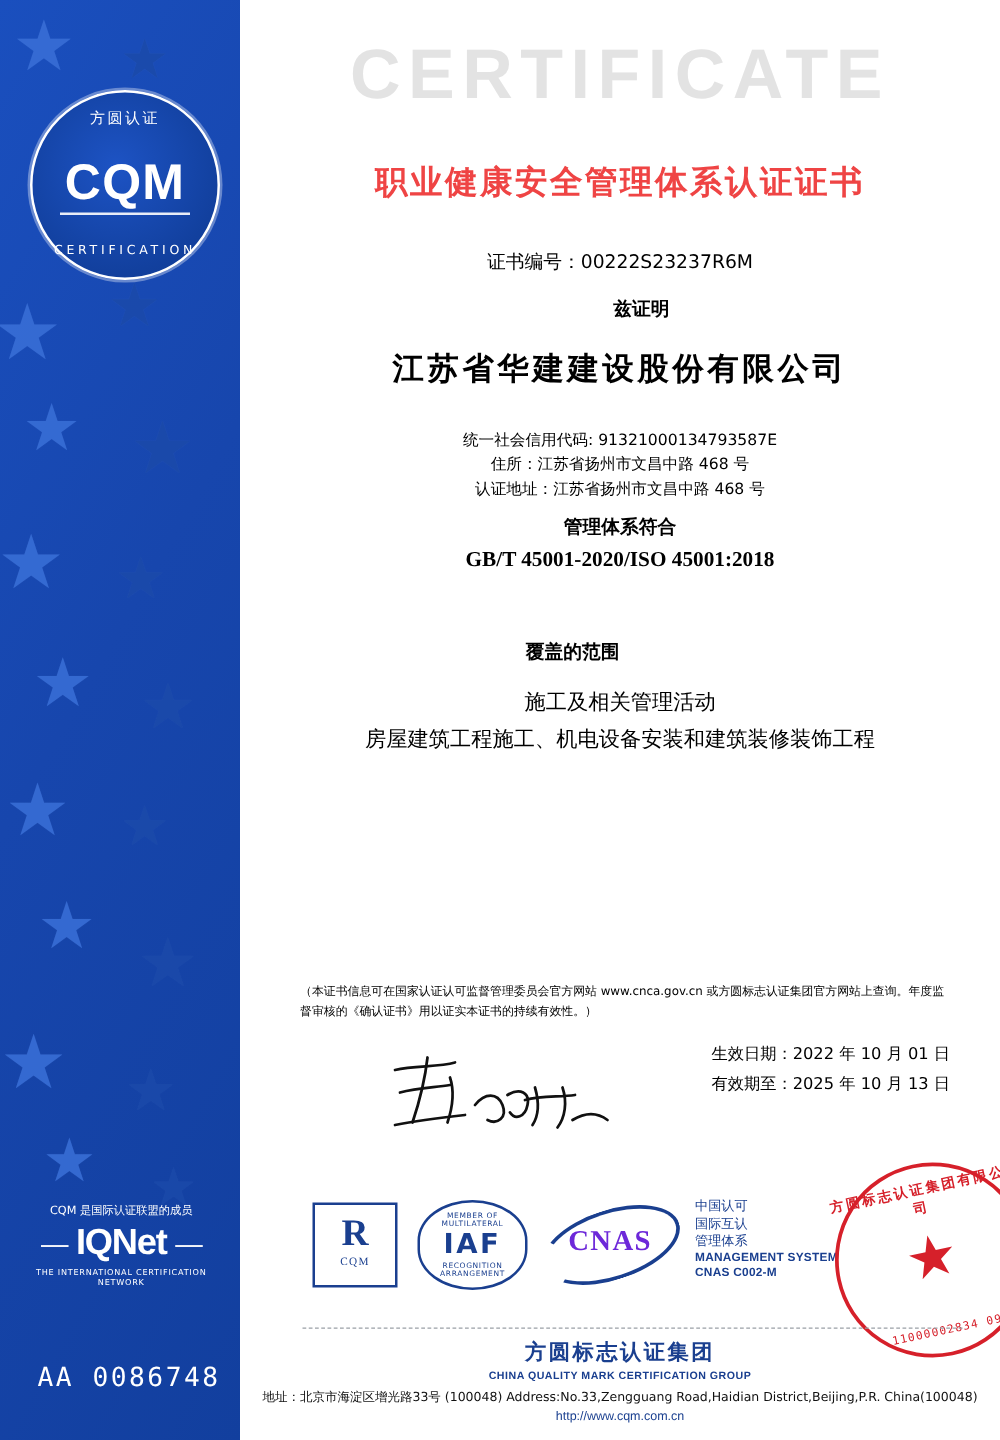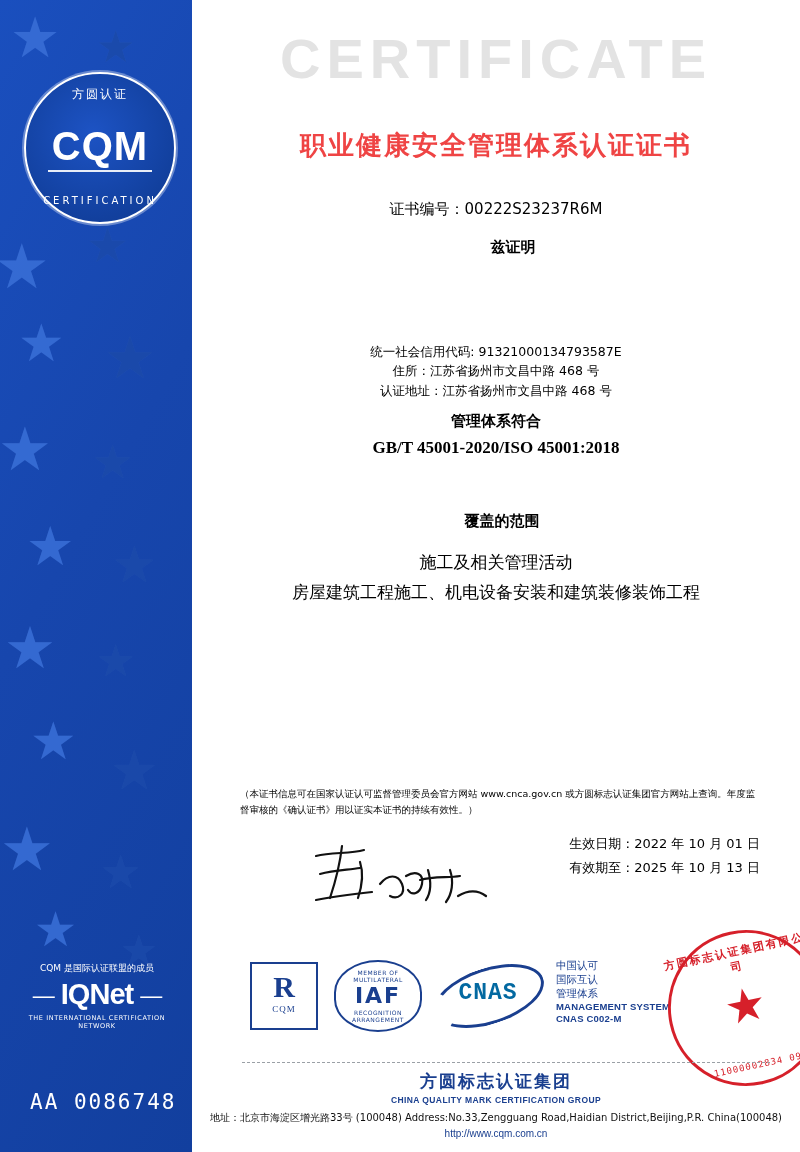--- a/index.html
+++ b/index.html
@@ -195,21 +195,20 @@
     font-family: "Liberation Serif", serif;
   }
 
   .scope-label {
     position: absolute;
     top: 512px; left: 0; width: 532px;
     text-align: center;
     font-size: 15px;
     font-weight: bold;
     font-family: "DejaVu Sans", sans-serif;
-    padding-left: 44px;
   }
   .scope-text {
     position: absolute;
     top: 548px; left: 40px; width: 528px;
     text-align: center;
     font-size: 17px;
     font-family: "DejaVu Sans", sans-serif;
     line-height: 1.75;
     color: #000;
   }
@@ -265,22 +264,22 @@
     text-align: center;
     font-family: "DejaVu Sans", sans-serif;
   }
   .logo-iaf .arc-top { font-size: 6px; margin-top: 7px; letter-spacing: .5px;}
   .logo-iaf .iaf { font-size: 22px; font-weight: bold; letter-spacing: 2px; line-height: 26px;}
   .logo-iaf .arc-bot { font-size: 6px; letter-spacing: .5px;}
 
   .logo-cnas {
     position: absolute; left: 182px; top: 14px;
     width: 110px; height: 56px;
-    color: #0369a1;
-    font-family: Liberation Mono, monospace;
+    color: #6d28d9;
+    font-family: Liberation Serif, serif;
   }
   .logo-cnas .swoosh {
     position: absolute; left: 0; top: 2px;
     width: 108px; height: 50px;
     border: 3px solid #1a3f8f;
     border-radius: 50%;
     border-left-color: transparent;
     transform: rotate(-18deg);
   }
   .logo-cnas .txt {
@@ -422,20 +421,21 @@
     <div class="watermark">CERTIFICATE</div>
 
     <div class="title">职业健康安全管理体系认证证书</div>
 
     <div class="cert-no">
       <span>证书编号：</span><span>00222S23237R6M</span>
     </div>
 
     <div class="hereby">兹证明</div>
 
+    <div class="company">江苏省华建建设股份有限公司</div>
 
     <div class="org-lines">
       <div>统一社会信用代码: 91321000134793587E</div>
       <div>住所：江苏省扬州市文昌中路 468 号</div>
       <div>认证地址：江苏省扬州市文昌中路 468 号</div>
     </div>
 
     <div class="conform-label">管理体系符合</div>
     <div class="standard">GB/T 45001-2020/ISO 45001:2018</div>
 

